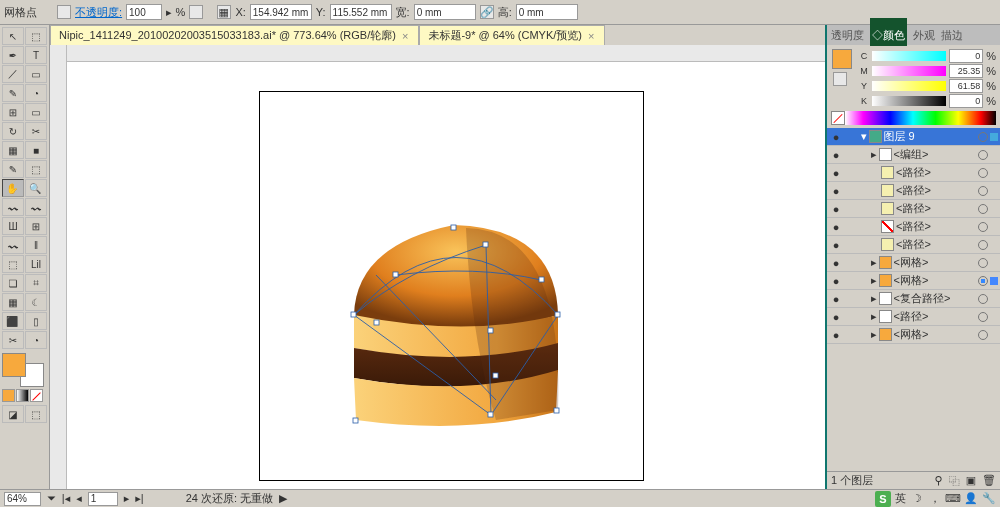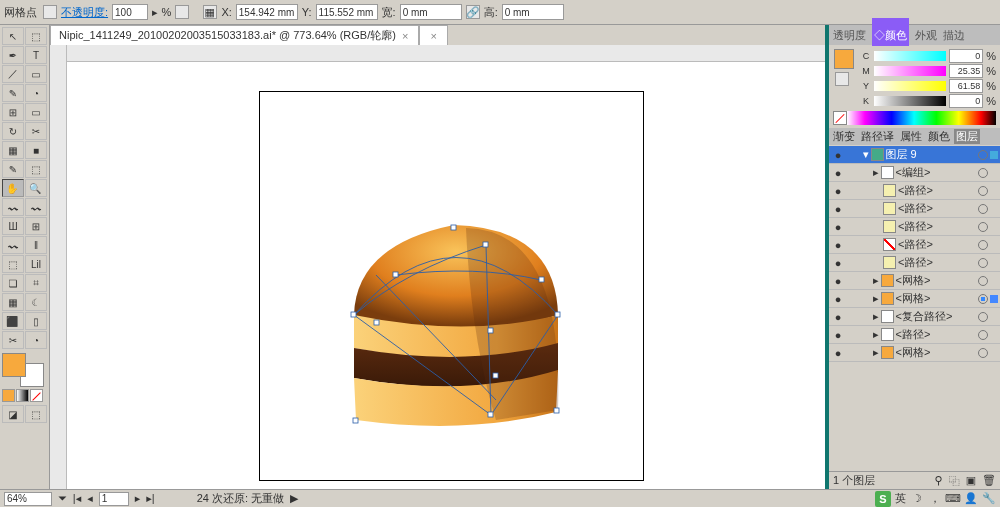--- a/index.html
+++ b/index.html
@@ -1,49 +1,49 @@
 <!DOCTYPE html>
 <html><head>
 <meta charset="utf-8">
 <style>
 *{margin:0;padding:0;box-sizing:border-box;font-family:"Microsoft YaHei",sans-serif;font-size:11px;color:#333}
 body{width:1000px;height:507px;background:#d4d0c8;overflow:hidden;position:relative}
 .top-ctrl{height:25px;background:#d4d0c8;display:flex;align-items:center;padding:0 4px;gap:4px;border-bottom:1px solid #999}
-.top-ctrl .lbl{margin-right:2px}
+.top-ctrl .lbl{margin-right:16px}
 .top-ctrl .link{color:#06c;text-decoration:underline;cursor:pointer}
 .top-ctrl input{width:36px;height:16px;border:1px solid #999;background:#fff;padding:0 2px;font-size:10px}
 .top-ctrl input.wide{width:62px}
 .picon{width:14px;height:14px;border:1px solid #999;background:#e8e8e8;display:inline-block}
 .main{position:absolute;top:25px;left:0;right:0;bottom:18px;display:flex}
 .toolbox{width:50px;background:#d4d0c8;padding:2px;border-right:1px solid #999}
 .trow{display:flex;gap:1px;margin-bottom:1px}
 .tool{width:22px;height:18px;background:#d4d0c8;border:1px solid #bbb;cursor:pointer;display:flex;align-items:center;justify-content:center;font-size:10px}
 .tool.sel{background:#bbb;border:1px inset #999}
 .swatch{width:42px;height:34px;margin-top:4px;position:relative}
 .swatch .fg{position:absolute;width:24px;height:24px;background:#f7a93d;border:1px solid #888}
 .swatch .bg{position:absolute;width:24px;height:24px;right:0;bottom:0;background:#fff;border:1px solid #888}
 .swaprow{display:flex;gap:1px;margin-top:2px}
 .swapbox{width:13px;height:13px;background:#d4d0c8;border:1px solid #999}
 .swapbox.g{background:linear-gradient(90deg,#fff,#000)}
 .swapbox.r{background:#fff;position:relative}
 .swapbox.r::after{content:"";position:absolute;left:0;right:0;top:50%;border-top:1px solid red;transform:rotate(-45deg)}
 .docarea{flex:1;background:#999;position:relative}
 .tabs{height:20px;background:#d4d0c8;display:flex;align-items:stretch}
-.tab{background:#ffffff;border:1px solid #aaa;border-bottom:none;padding:2px 8px;font-size:10px;display:flex;align-items:center;gap:4px;cursor:pointer}
+.tab{background:#fef9c3;border:1px solid #aaa;border-bottom:none;padding:2px 8px;font-size:10px;display:flex;align-items:center;gap:4px;cursor:pointer}
 .tab .x{color:#888;font-size:11px;padding:0 2px}
 .canvaswrap{position:absolute;top:20px;left:0;right:0;bottom:0;background:#fff;display:flex}
 .ruler-l{width:17px;background:#e9e9e9;border-right:1px solid #bbb}
 .inner{flex:1;position:relative}
 .ruler-t{height:17px;background:#e9e9e9;border-bottom:1px solid #bbb}
 .canvas{position:absolute;top:46px;left:192px;width:385px;height:390px;border:1px solid #000;background:#fff}
 .cake{position:absolute;left:86px;top:128px;width:218px;height:210px}
-.right{width:175px;background:#d4d0c8;border-left:4px solid #0f766e;display:flex;flex-direction:column;gap:1px}
+.right{width:175px;background:#d4d0c8;border-left:2px solid #0f766e;display:flex;flex-direction:column;gap:1px}
 .ptabs{height:20px;background:#bdbdbd;display:flex;align-items:center;padding:0 4px;gap:6px;font-size:10px}
 .ptab{color:#555;cursor:pointer}
-.ptab.on{color:#fff;background:#8b5cf6;padding:10px 2px}
+.ptab.on{color:#fff;background:#14532d;padding:10px 2px}
 .color-panel{background:#d4d0c8;padding:2px 4px}
 .crow{display:flex;align-items:center;gap:3px;margin:1px 0}
 .cind{width:10px;text-align:center;font-size:9px}
 .cslide{flex:1;height:10px}
 .cslide.c{background:linear-gradient(90deg,#fff,#0ff)}
 .cslide.m{background:linear-gradient(90deg,#fff,#f0f)}
 .cslide.y{background:linear-gradient(90deg,#fff,#ff0)}
 .cslide.k{background:linear-gradient(90deg,#fff,#000)}
 .cval{width:34px;height:14px;border:1px solid #999;background:#fff;font-size:9px;padding:0 2px;display:flex;align-items:center;justify-content:flex-end}
 .csw{width:20px;height:20px;background:#f7a93d;border:1px solid #888;margin:1px;display:inline-block}
@@ -64,21 +64,21 @@
 .thumb.g{background:#f5f0b0}
 .thumb.o{background:#f7a93d}
 .thumb.r{position:relative;background:#fff}
 .thumb.r::after{content:"";position:absolute;inset:0;background:linear-gradient(45deg,transparent 45%, red 45%, red 55%, transparent 55%)}
 .lname{flex:1;overflow:hidden;white-space:nowrap}
 .circ{width:10px;height:10px;border:1px solid #777;border-radius:50%}
 .circ.sel{background:radial-gradient(circle,#38f 40%, transparent 42%)}
 .lfoot{height:18px;border-top:1px solid #999;display:flex;align-items:center;padding:0 4px;gap:6px;justify-content:flex-end;font-size:10px}
 .lfoot .txt{flex:1}
 .status{position:absolute;bottom:0;left:0;right:0;height:18px;background:#d4d0c8;border-top:1px solid #999;display:flex;align-items:center;padding:0 4px;gap:6px;font-size:10px}
-.status input{width:48px;height:14px;background:#fff;border:1px solid #999;font-size:10px;padding:0 2px}
+.status input{width:37px;height:14px;background:#fff;border:1px solid #999;font-size:10px;padding:0 2px}
 .sicons{margin-left:auto;display:flex;gap:4px;align-items:center}
 .sicon{width:14px;height:14px;display:flex;align-items:center;justify-content:center}
 .badge{width:16px;height:16px;background:#4caf50;color:#fff;font-weight:bold;border-radius:2px;display:flex;align-items:center;justify-content:center}
 </style>
 </head>
 <body>
 
 <div class="top-ctrl">
   <span class="lbl">网格点</span>
   <span class="picon"></span>
@@ -187,20 +187,21 @@
     </div>
   </div>
 
   <div class="docarea">
     <div class="tabs">
       <div class="tab">
           <span>Nipic_1411249_20100202003515033183.ai* @ 773.64% (RGB/轮廓)</span>
           <span class="x">×</span>
         </div>
       <div class="tab">
+          <span>未标题-9* @ 64% (CMYK/预览)</span>
           <span class="x">×</span>
         </div>
     </div>
     <div class="canvaswrap">
       <div class="ruler-l"></div>
       <div class="inner">
         <div class="ruler-t"></div>
         <div class="canvas">
           <svg class="cake" viewBox="0 0 218 210">
             <defs>
@@ -299,27 +300,20 @@
               <span>%</span>
             </div>
         </div>
       </div>
       <div class="spectrum">
           <div class="none"></div>
           <div class="bar"></div>
         </div>
     </div>
 
-    <div class="lhdr">
-      <span>渐变</span>
-      <span>路径译</span>
-      <span>属性</span>
-      <span>颜色</span>
-      <span class="on">图层</span>
-    </div>
     <div class="layers" id="layer-list">
         <div class="lrow top">
           <span class="eye">●</span>
           <span class="lock"></span>
           <span style="display:inline-block;width:0px"></span>
           <span style="color:#fff">▾</span>
           <span class="thumb " style="background:#4a8"></span>
           <span class="lname">图层 9</span>
           <span class="circ"></span>
           <span style="width:8px;height:8px;background:#4ad"></span>

